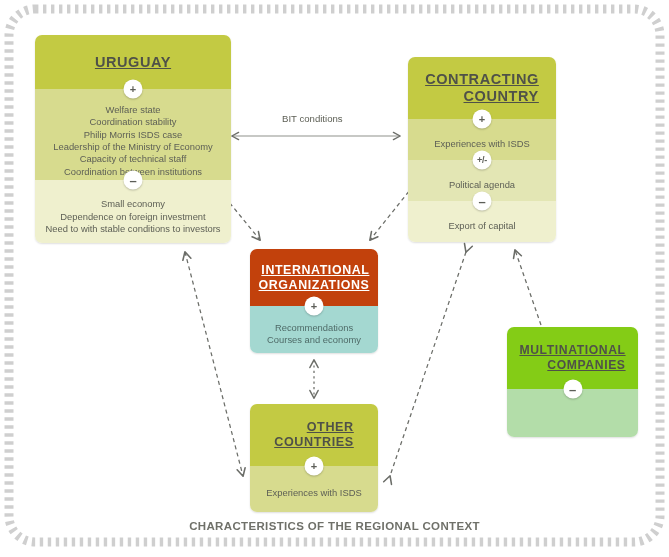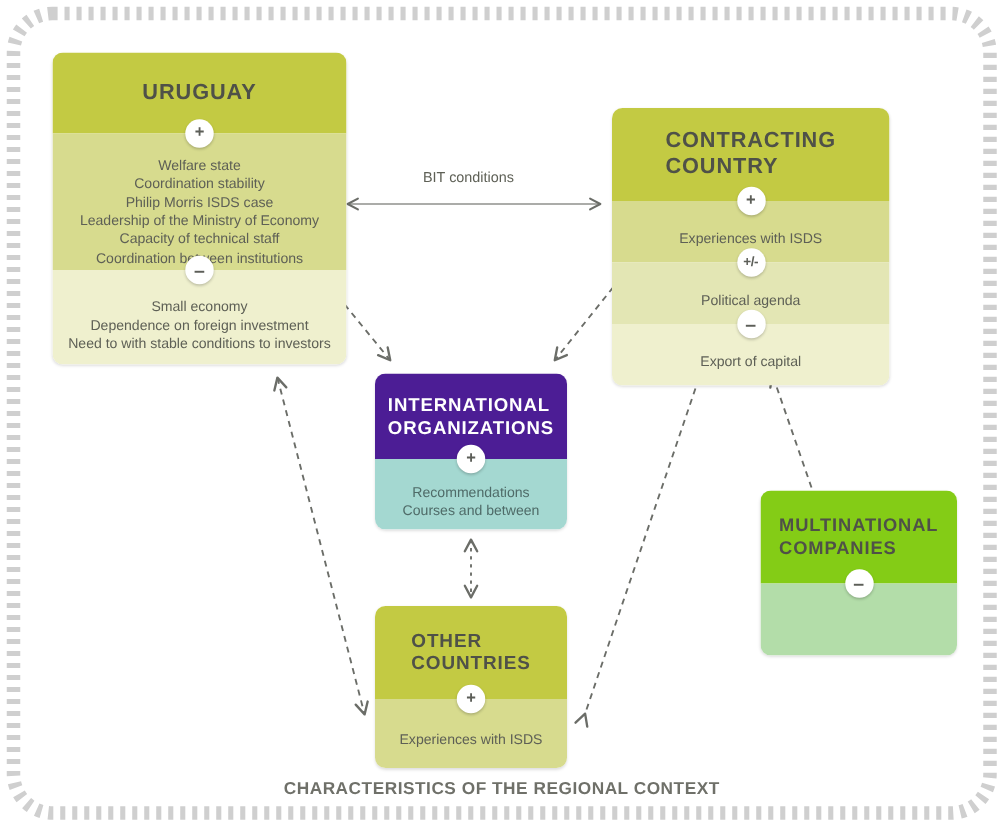--- a/index.html
+++ b/index.html
@@ -16,21 +16,21 @@
     font-size:11.5px;font-weight:bold;letter-spacing:.35px;color:#6f7069;
     background:#fff;width:300px;margin:16px auto;line-height:14px;
   }
 
   
   .node{position:absolute;border-radius:7px;overflow:hidden;
         box-shadow:0 1px 2px rgba(0,0,0,.13);}
   .tier{position:relative;width:100%;box-sizing:border-box;
         display:flex;flex-direction:column;align-items:center;justify-content:center;}
   .title{font-size:14.5px;font-weight:bold;letter-spacing:.6px;
-         color:#4f5148;text-align:left;line-height:17px;text-transform:uppercase;}
+         color:#4f5148;text-align:right;line-height:17px;text-transform:uppercase;text-decoration:underline;}
   .lines{font-size:9.4px;line-height:12.4px;text-align:center;color:#5e6056;}
   .lines div{white-space:nowrap;}
 
   
   .badge{position:absolute;left:50%;transform:translate(-50%,-50%);
          width:19px;height:19px;border-radius:50%;background:#fff;
          box-shadow:0 1px 2px rgba(0,0,0,.22);
          display:flex;align-items:center;justify-content:center;
          font-size:11px;font-weight:bold;color:#5c5e58;z-index:5;line-height:1;}
   .badge.pm{font-size:9px;letter-spacing:-.3px;}
@@ -112,21 +112,21 @@
     <div class="tier" style="background:#eff0ce;height:63px;padding-top:11px;">
       <div class="badge minus" style="top:0;">–</div>
       <div class="lines">
         <div>Small economy</div>
         <div>Dependence on foreign investment</div>
         <div>Need to with stable conditions to investors</div>
       </div>
     </div>
   </div>
 
-  <div class="node" style="left:408px;top:72px;width:185px;height:185px;">
+  <div class="node" style="left:408px;top:57px;width:148px;height:185px;">
     <div class="tier" style="background:#c3ca43;height:62px;">
       <div class="title">
         <span>CONTRACTING</span><br>
         <span>COUNTRY</span>
       </div>
     </div>
     <div class="tier" style="background:#d7db8e;height:41px;padding-top:9px;">
       <div class="badge" style="top:0;">+</div>
       <div class="lines">
         <div>Experiences with ISDS</div>
@@ -140,31 +140,31 @@
     </div>
     <div class="tier" style="background:#eff0ce;height:41px;padding-top:9px;">
       <div class="badge minus" style="top:0;">–</div>
       <div class="lines">
         <div>Export of capital</div>
       </div>
     </div>
   </div>
 
   <div class="node" style="left:250px;top:249px;width:128px;height:104px;">
-    <div class="tier" style="background:#4c1d95;height:57px;">
+    <div class="tier" style="background:#c2410c;height:57px;">
       <div class="title" style="color:#ffffff;font-size:12.4px;line-height:15px;">
         <span>INTERNATIONAL</span><br>
         <span>ORGANIZATIONS</span>
       </div>
     </div>
     <div class="tier" style="background:#a4d8d1;height:47px;padding-top:9px;">
       <div class="badge" style="top:0;">+</div>
       <div class="lines" style="color:#4f6b68;">
         <div>Recommendations</div>
-        <div>Courses and between</div>
+        <div>Courses and economy</div>
       </div>
     </div>
   </div>
 
   <div class="node" style="left:250px;top:404px;width:128px;height:108px;">
     <div class="tier" style="background:#c3ca43;height:62px;">
       <div class="title" style="font-size:12.6px;line-height:15px;">
         <span>OTHER</span><br>
         <span>COUNTRIES</span>
       </div>

